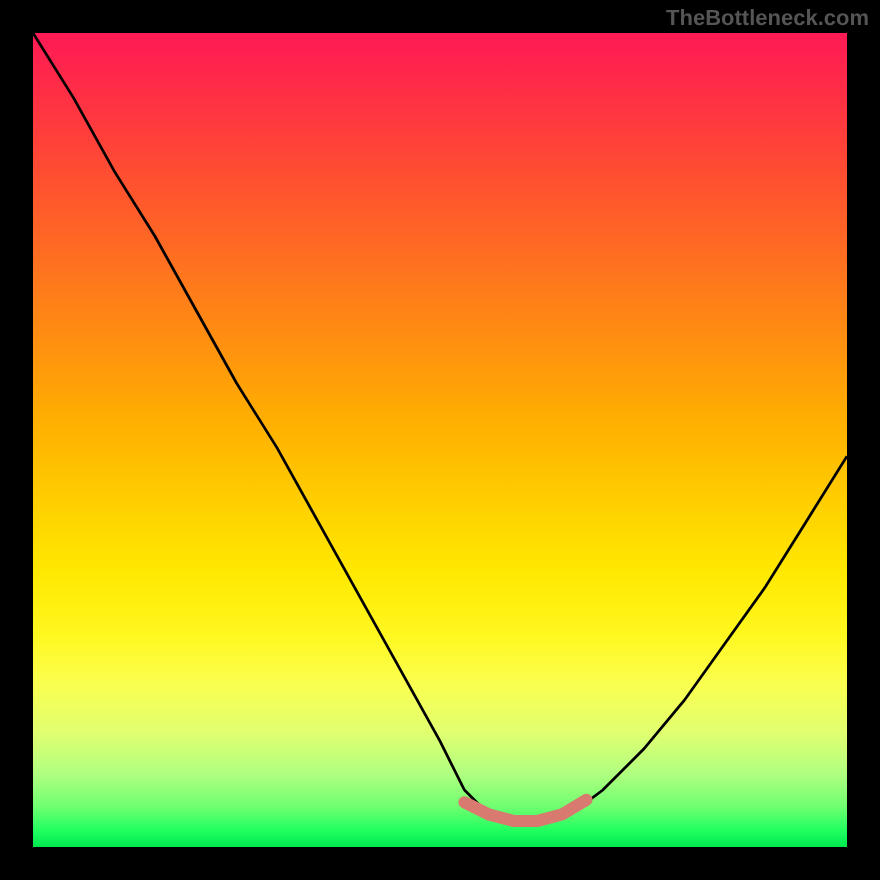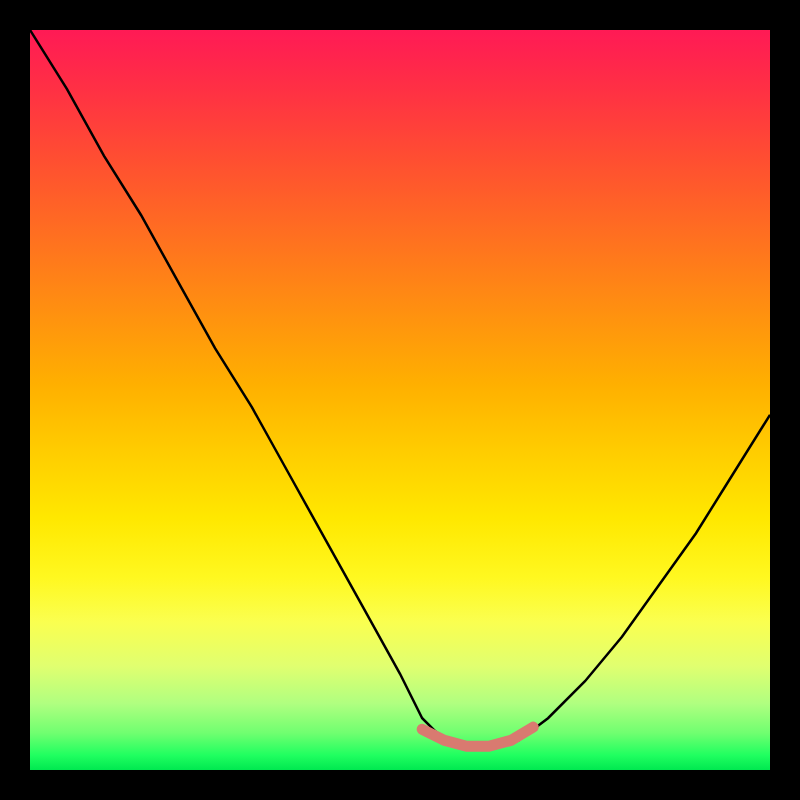--- a/index.html
+++ b/index.html
@@ -62,20 +62,21 @@
     left: 0;
     top: 0;
     width: 740px;
     height: 740px;
   }
 </style>
 </head>
 <body>
 
 <div class="container">
+  <div class="watermark">TheBottleneck.com</div>
   <div class="plot-area">
     <div class="gradient-bg"></div>
     <svg class="curve" viewBox="0 0 740 740">
       <path id="main-curve" fill="none" stroke="#000000" stroke-width="2.5" d="M0.0 0.0 L37.0 59.2 L74.0 125.8 L111.0 185.0 L148.0 251.6 L185.0 318.2 L222.0 377.4 L259.0 444.0 L296.0 510.6 L333.0 577.2 L370.0 643.8 L392.2 688.2 L414.4 710.4 L444.0 717.8 L466.2 717.8 L488.4 710.4 L518.0 688.2 L555.0 651.2 L592.0 606.8 L629.0 555.0 L666.0 503.2 L703.0 444.0 L740.0 384.8 "></path>
       <path id="highlight-curve" fill="none" stroke="#d97a70" stroke-width="11" stroke-linecap="round" d="M392.2 699.3 L414.4 710.4 L436.6 716.3 L458.8 716.3 L481.0 710.4 L503.2 697.1 "></path>
     </svg>
   </div>
 </div>
 
 </body></html>

